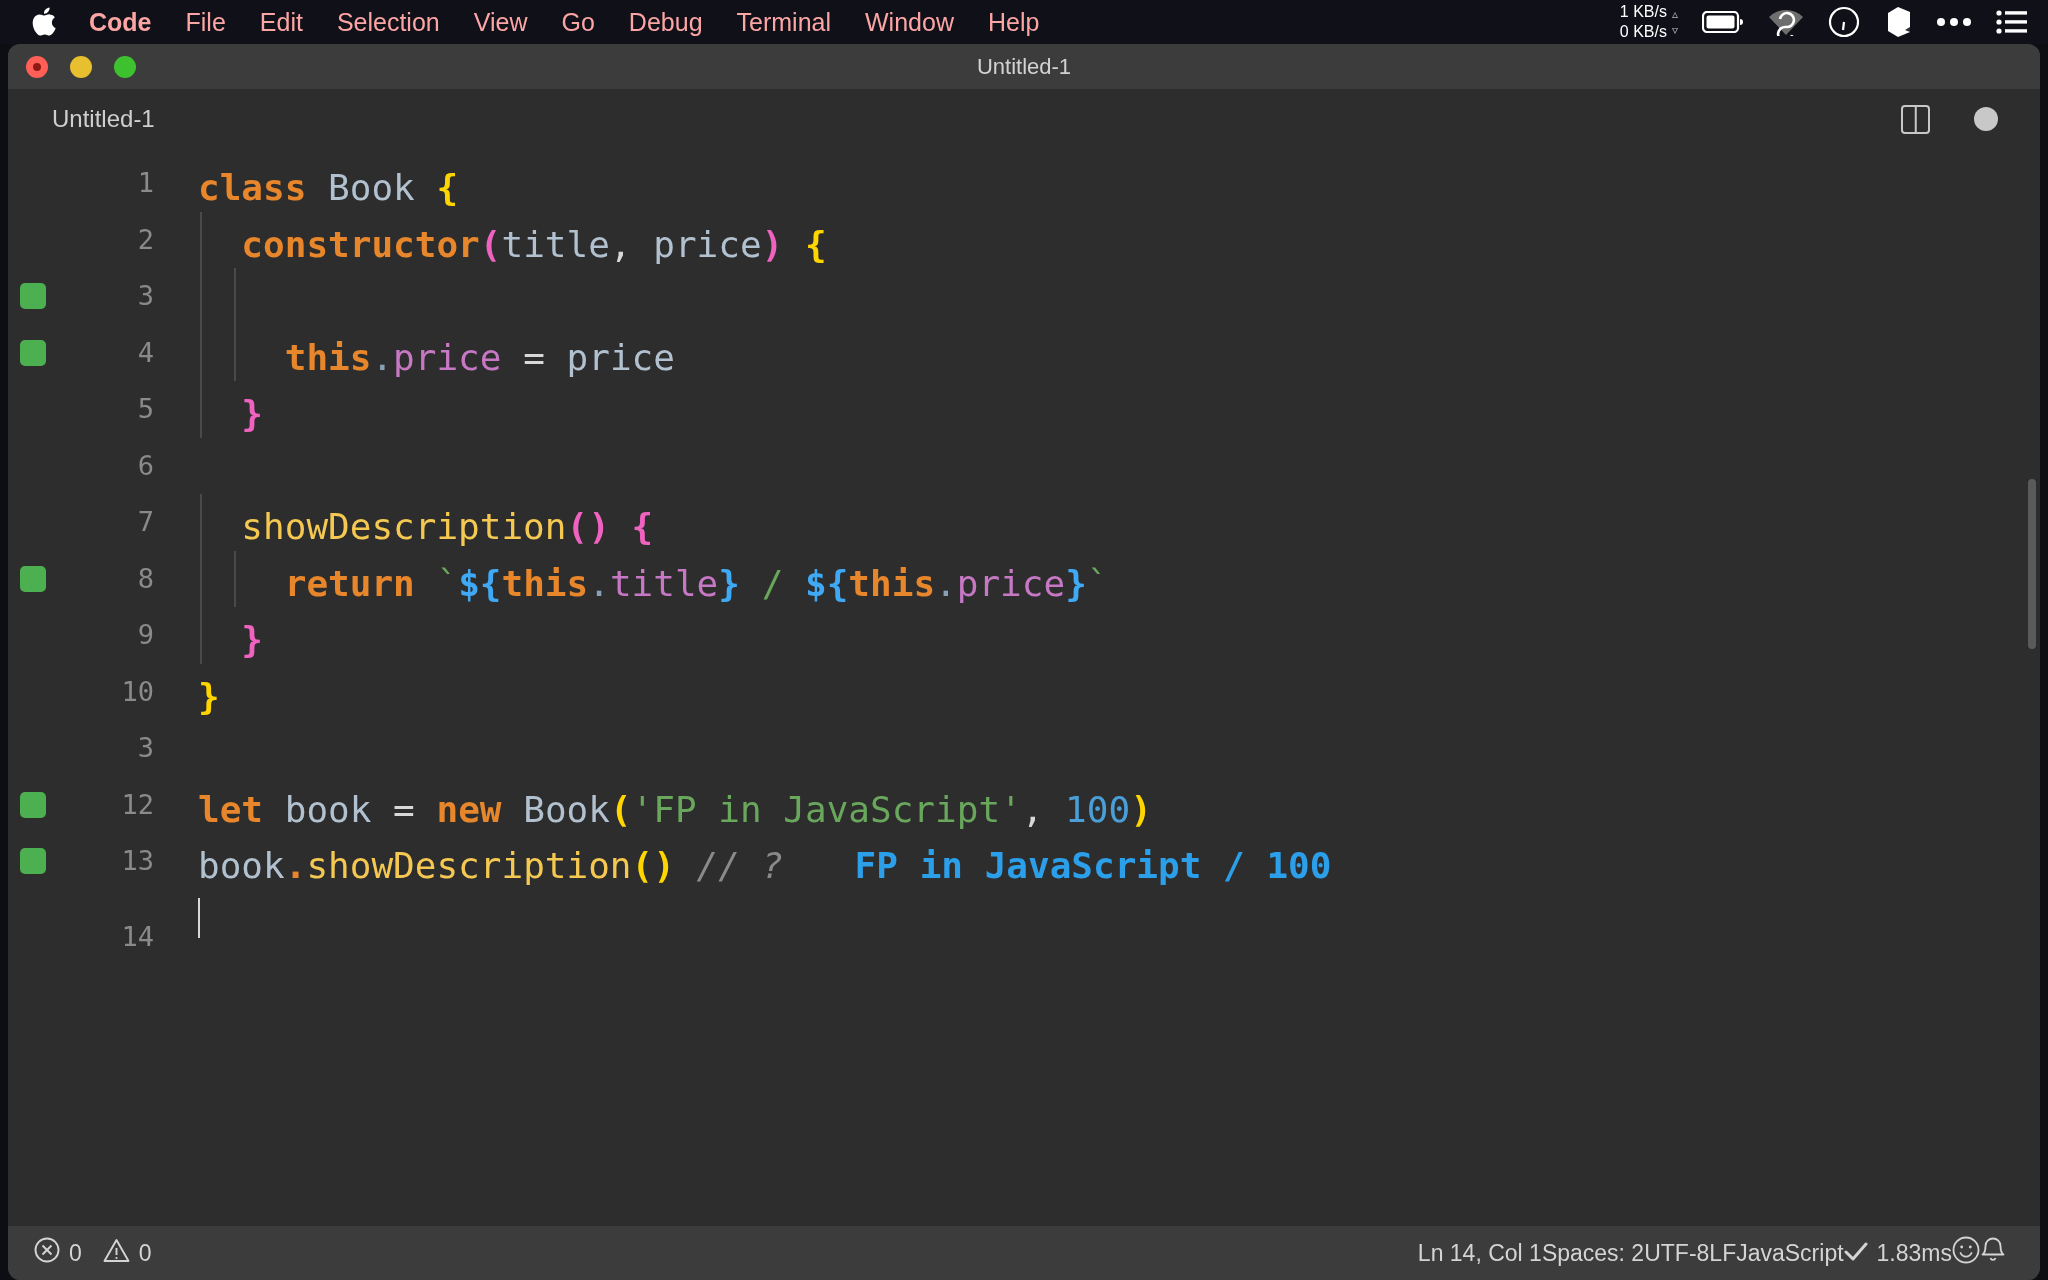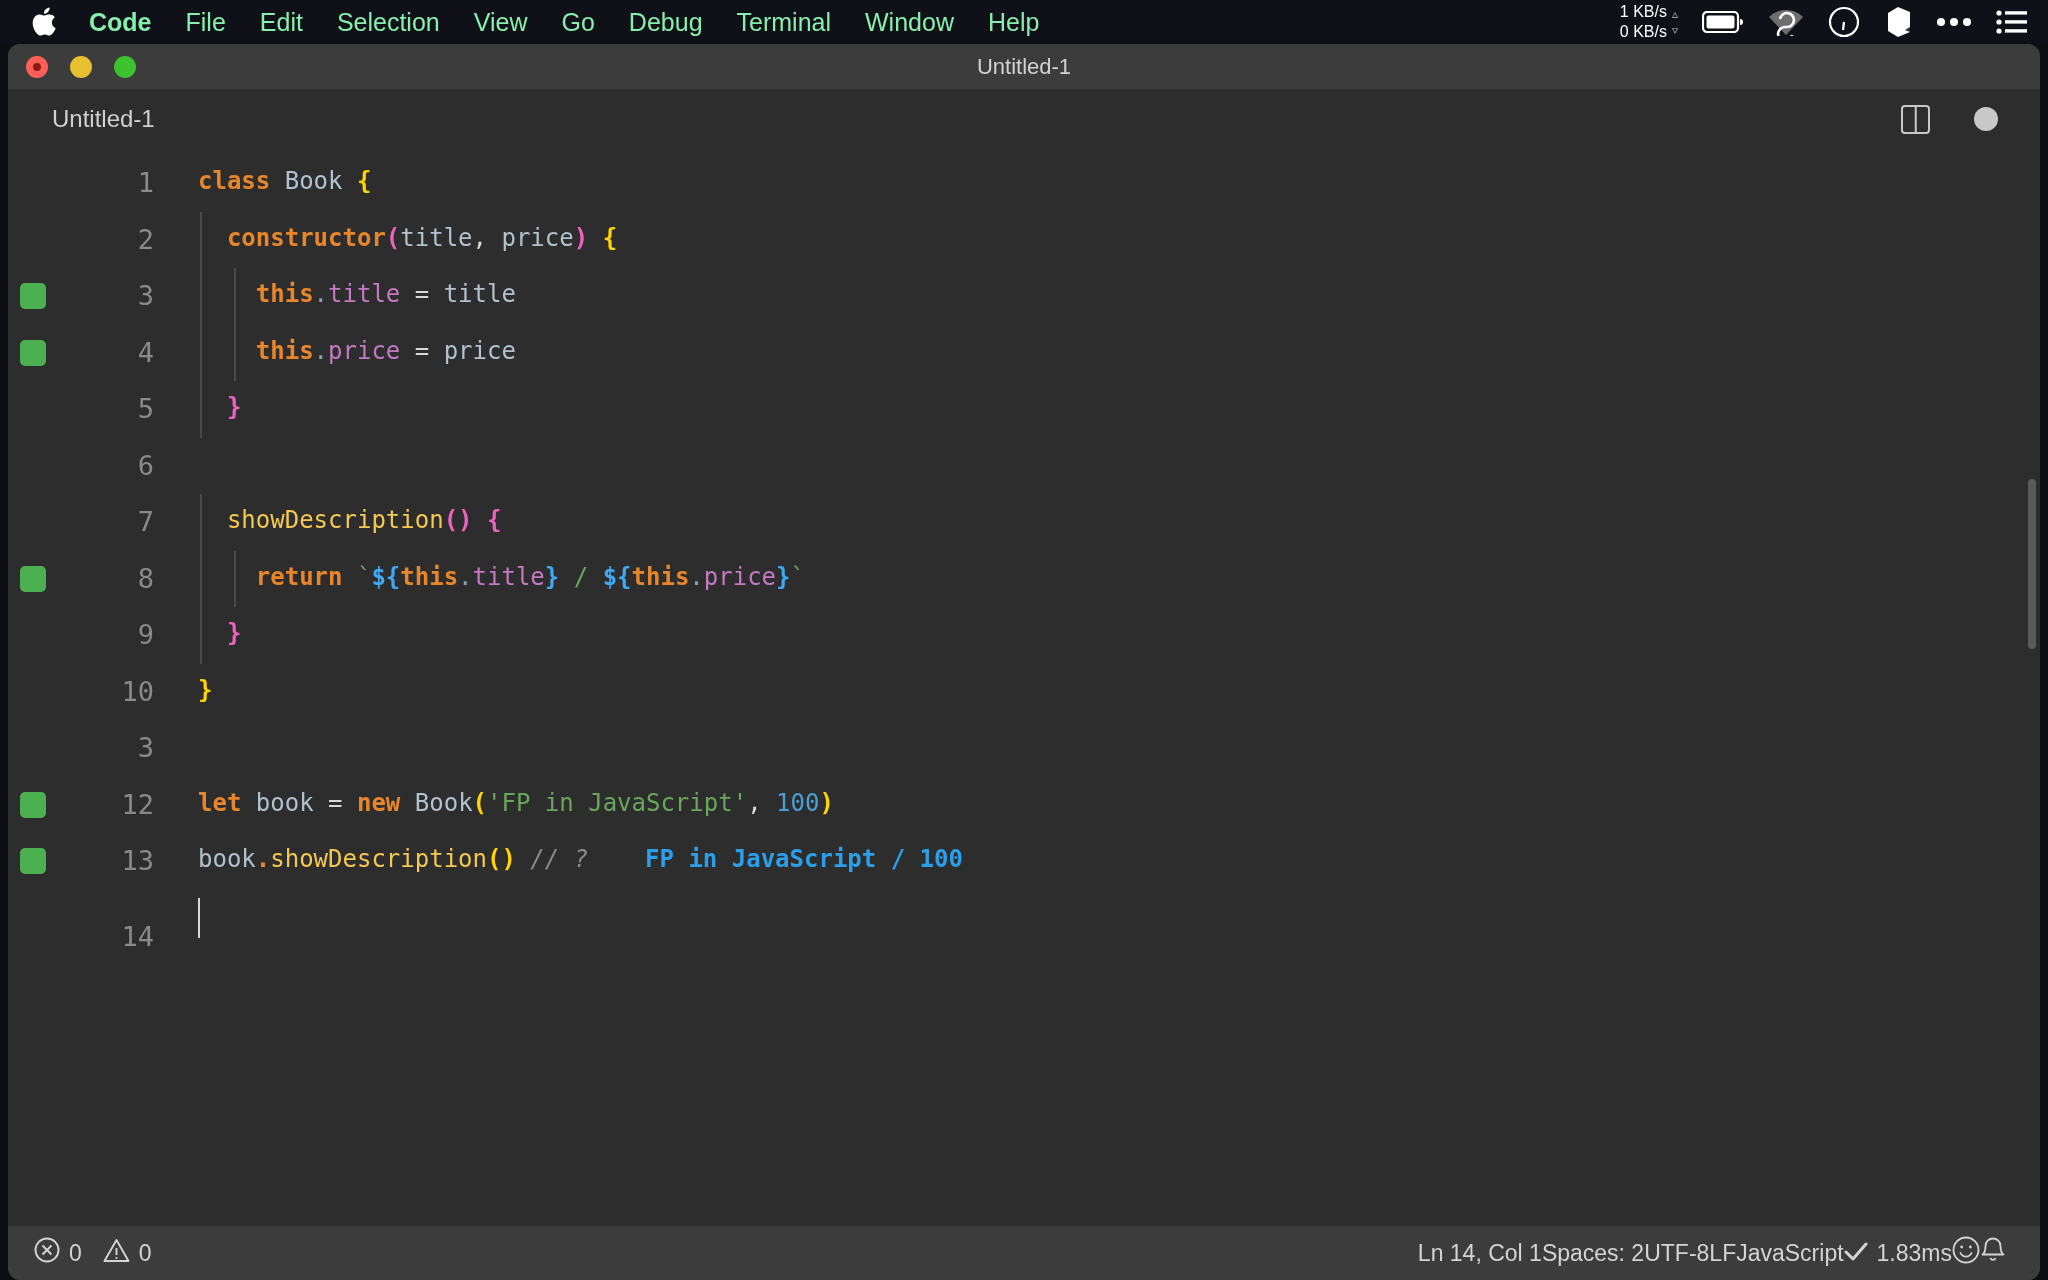--- a/index.html
+++ b/index.html
@@ -19,21 +19,21 @@
     z-index:50;
   }
   #menubar-left { display:flex; align-items:center; height:44px; }
   .apple-logo {
     width:44px; height:44px;
     display:flex; align-items:center; justify-content:center;
     margin-left:22px; margin-right:6px;
   }
   .menu-item {
     font-size:25px; padding:0 17px; line-height:44px;
-    color:#86efac; white-space:nowrap;
+    color:#fca5a5; white-space:nowrap;
   }
   .menu-item.bold { font-weight:bold; }
   #menubar-right {
     margin-left:auto; display:flex; align-items:center;
     height:44px; padding-right:20px; gap:24px;
   }
   .net-speed {
     display:flex; align-items:center; gap:5px;
     font-size:16px; line-height:1.25; color:#ffffff;
   }
@@ -93,21 +93,21 @@
   .gitmark {
     position:absolute; left:12px; width:26px; height:26px;
     background:#4caf50; border-radius:5px;
   }
   .lineno {
     position:absolute; right:36px; font-size:27px; color:#8a8a8a;
     font-family:"DejaVu Sans Mono", monospace;
   }
   .code {
     font-family:"DejaVu Sans Mono", monospace;
-    font-size:24px; white-space:pre; color:#c3cbd4;
+    font-size:36px; white-space:pre; color:#c3cbd4;
     padding-left:8px;
   }
   .indent-guide {
     position:absolute; width:2px; background:#4a4a4a;
   }
   
   .kw     { color:#e8862b; font-weight:bold; }
   .plain  { color:#b2c1cf; }
   .brace-y{ color:#ffd500; font-weight:bold; }
   .brace-p{ color:#f062c0; font-weight:bold; }
@@ -256,21 +256,20 @@
         <div class="gitmark" style="top: 699px;"></div>
         <div class="lineno" style="top: 696px;">13</div>
         <div class="lineno" style="top: 772px;">14</div>
       </div>
     <div id="code-zone">
         <div class="code" style="position: absolute; left: 0px; top: 18px;"><span class="kw">class</span> <span class="plain">Book</span> <span class="brace-y">{</span></div>
         <div class="indent-guide" style="left: 10px; top: 62.5px; height: 56.5px;"></div>
         <div class="code" style="position: absolute; left: 0px; top: 74.5px;">  <span class="kw">constructor</span><span class="brace-p">(</span><span class="plain">title</span><span class="op">,</span> <span class="plain">price</span><span class="brace-p">)</span> <span class="brace-y">{</span></div>
         <div class="indent-guide" style="left: 10px; top: 119px; height: 56.5px;"></div>
         <div class="indent-guide" style="left: 44px; top: 119px; height: 56.5px;"></div>
-        <div class="code" style="position: absolute; left: 0px; top: 131px;">    <span class="kw">this</span><span class="dot">.</span><span class="prop">title</span> <span class="op">=</span> <span class="plain">title</span></div>
         <div class="indent-guide" style="left: 10px; top: 175.5px; height: 56.5px;"></div>
         <div class="indent-guide" style="left: 44px; top: 175.5px; height: 56.5px;"></div>
         <div class="code" style="position: absolute; left: 0px; top: 187.5px;">    <span class="kw">this</span><span class="dot">.</span><span class="prop">price</span> <span class="op">=</span> <span class="plain">price</span></div>
         <div class="indent-guide" style="left: 10px; top: 232px; height: 56.5px;"></div>
         <div class="code" style="position: absolute; left: 0px; top: 244px;">  <span class="brace-p">}</span></div>
         <div class="code" style="position: absolute; left: 0px; top: 300.5px;">&nbsp;</div>
         <div class="indent-guide" style="left: 10px; top: 345px; height: 56.5px;"></div>
         <div class="code" style="position: absolute; left: 0px; top: 357px;">  <span class="fn">showDescription</span><span class="brace-p">()</span> <span class="brace-p">{</span></div>
         <div class="indent-guide" style="left: 10px; top: 401.5px; height: 56.5px;"></div>
         <div class="indent-guide" style="left: 44px; top: 401.5px; height: 56.5px;"></div>

